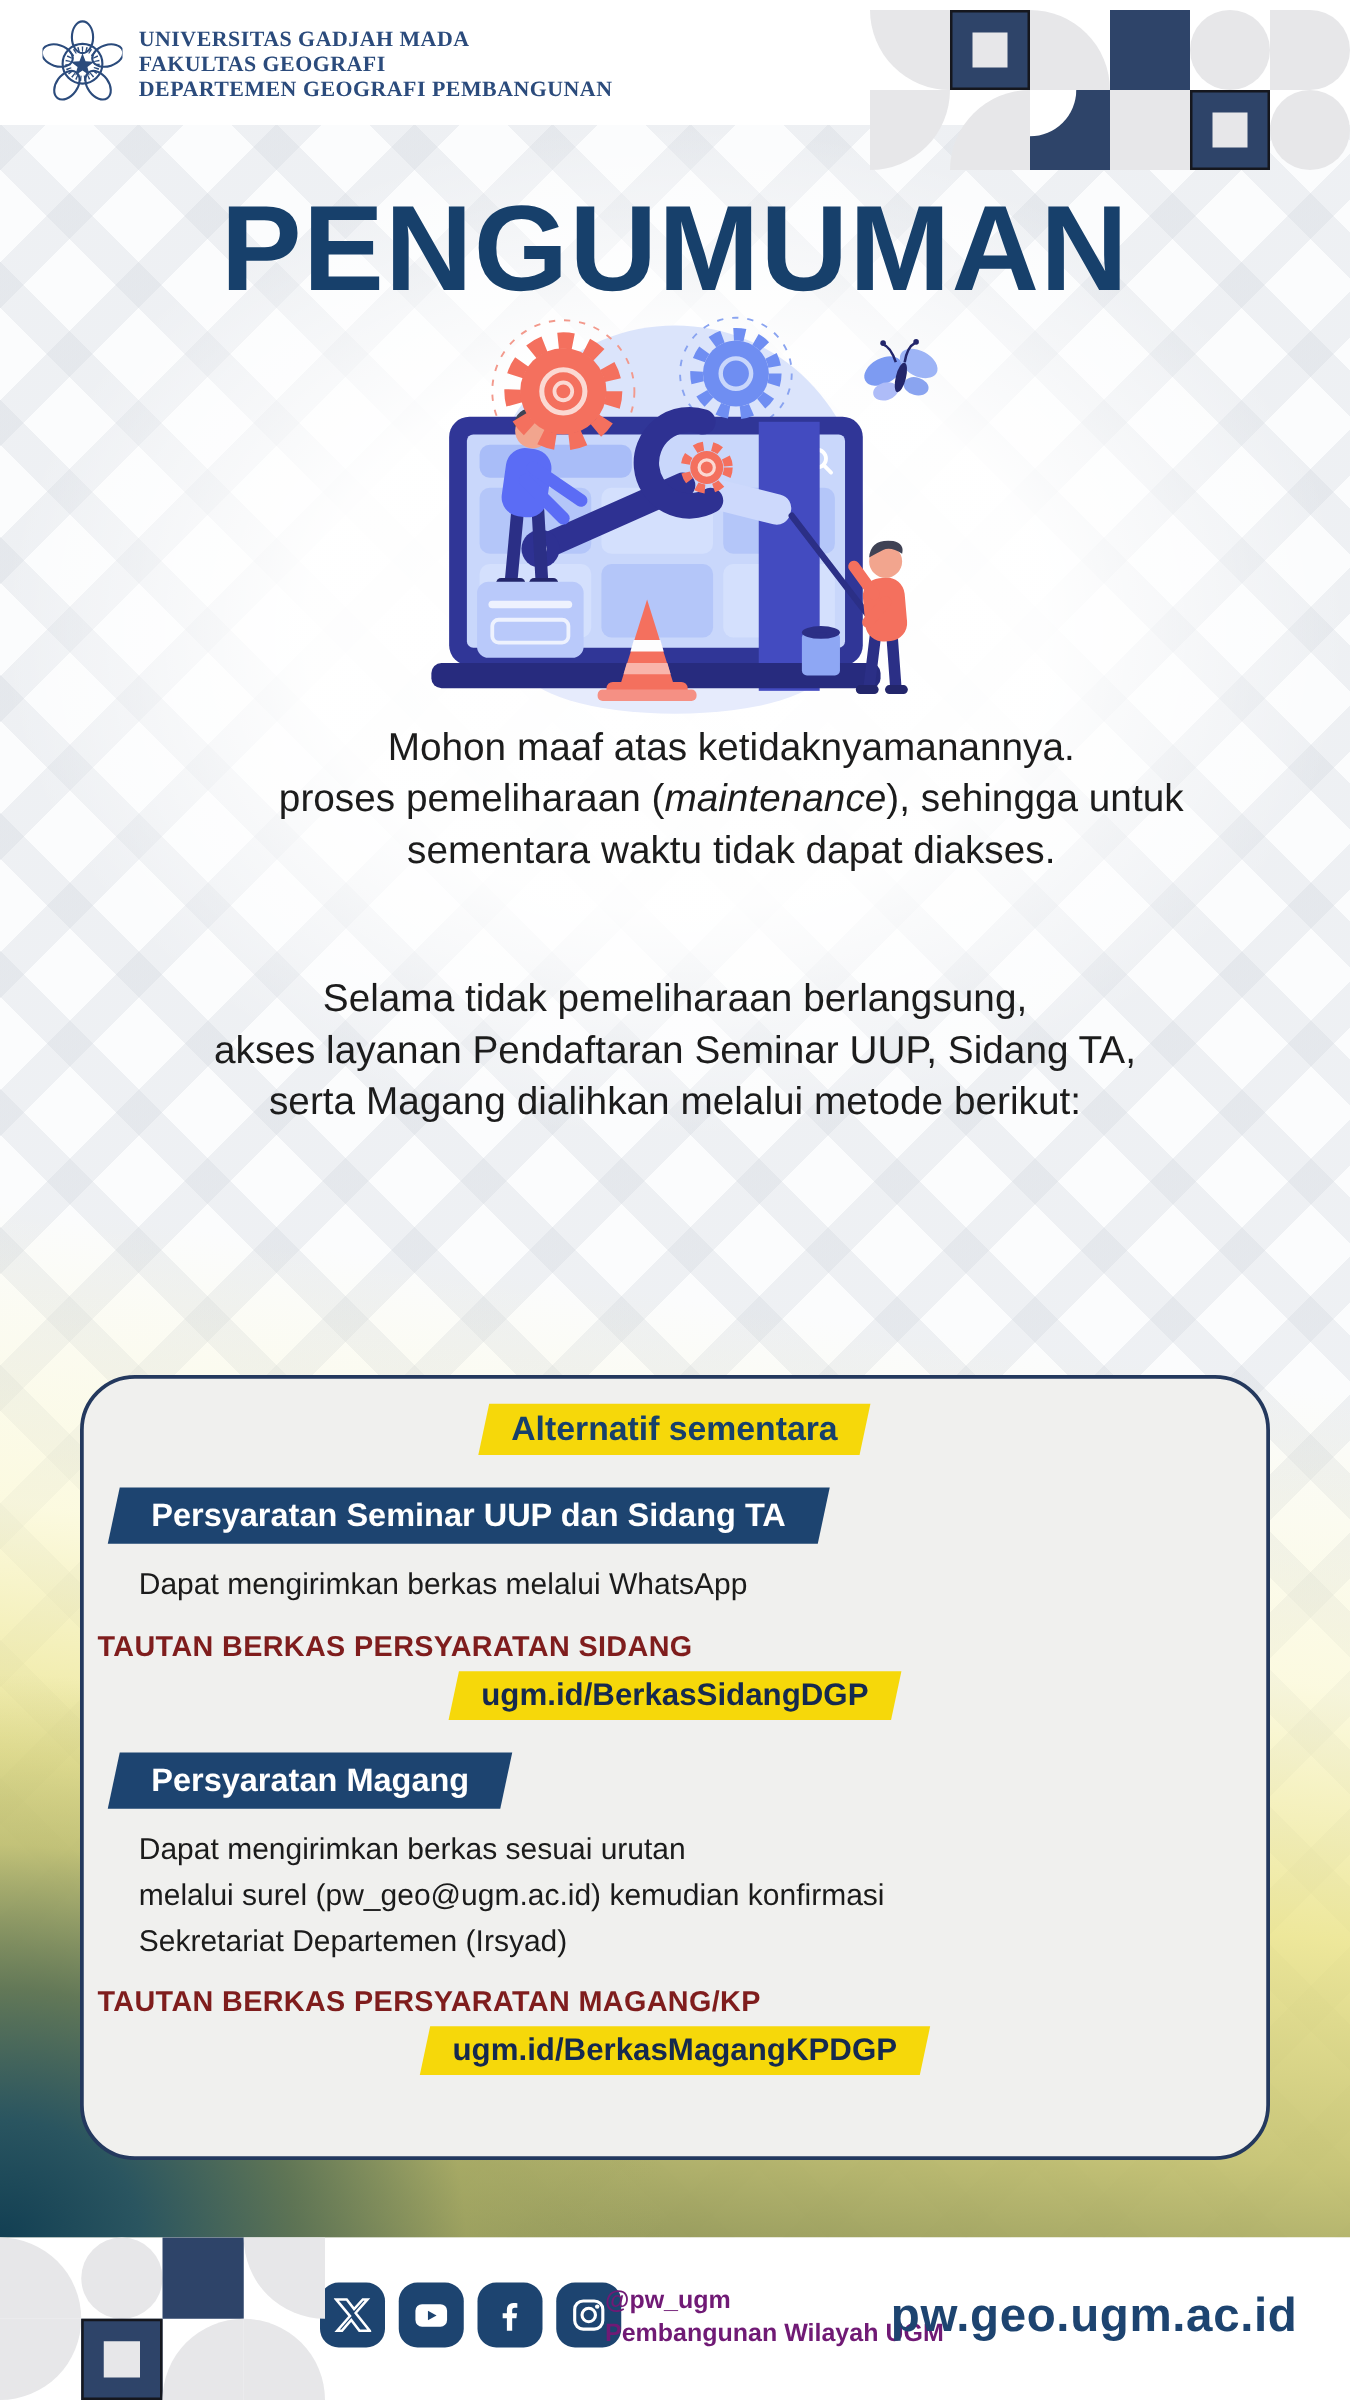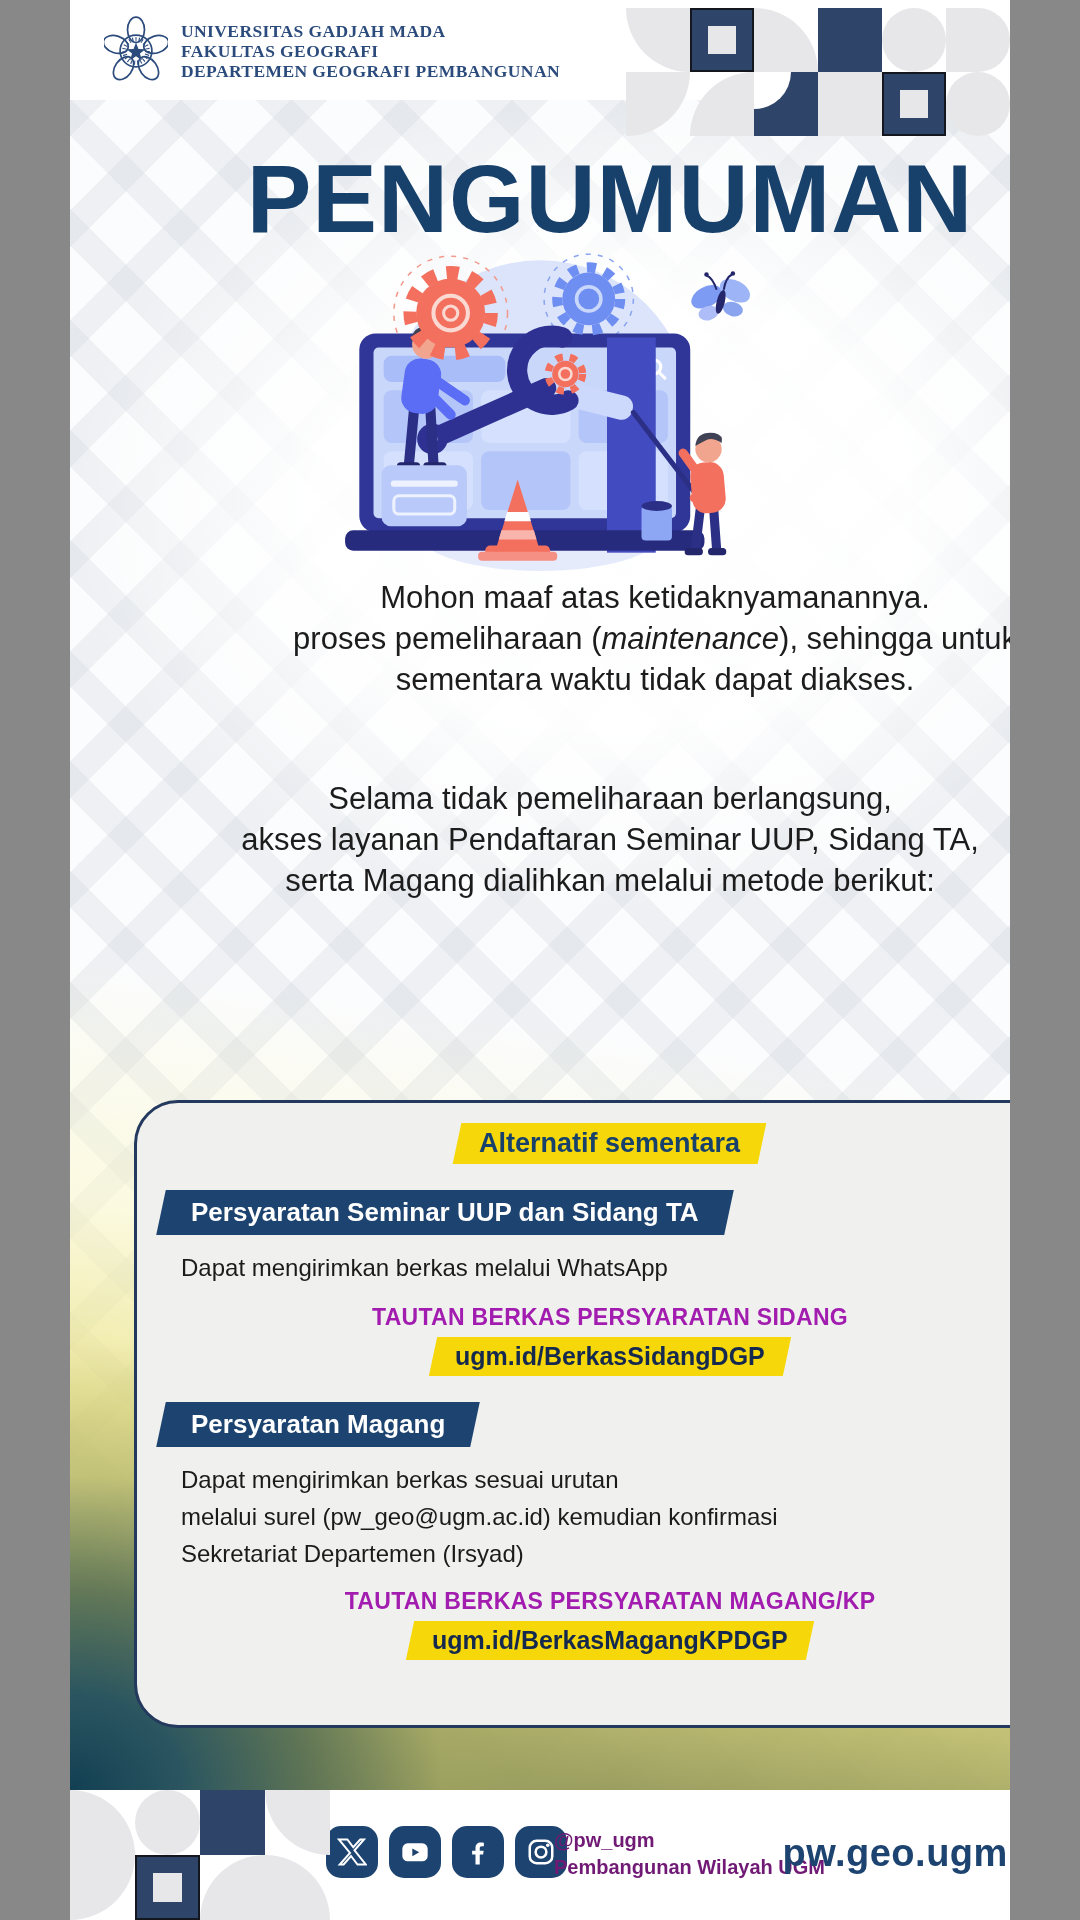--- a/index.html
+++ b/index.html
@@ -1,16 +1,16 @@
 <!DOCTYPE html>
 <html><head>
 <meta charset="utf-8">
 <style>
   html,body{margin:0;padding:0;background:#888;}
-  #page{position:relative;width:940px;height:1920px;overflow:hidden;background:#fff;
+  #page{position:relative;width:1080px;height:1920px;overflow:hidden;background:#fff;
         font-family:"Liberation Sans",sans-serif;margin:0 auto;}
 
   
   .header{position:absolute;top:0;left:0;width:1080px;height:100px;background:#fff;z-index:5;}
   .brand{position:absolute;left:34px;top:16px;display:flex;align-items:center;gap:13px;}
   .brand-text{font-family:"Liberation Serif",serif;color:#2b4b7c;font-size:17.5px;
               line-height:20px;font-weight:600;letter-spacing:.4px;}
 
   
   .deco-grid{display:grid;z-index:6;}
@@ -55,22 +55,22 @@
         background:#f0f0ee;border:3px solid #24395e;border-radius:44px;box-sizing:border-box;}
   .badge-wrap{text-align:center;margin-top:20px;}
   .chip{display:inline-block;background:#f6d80a;transform:skewX(-12deg);padding:5px 22px;}
   .chip>span{display:inline-block;transform:skewX(12deg);font-weight:800;}
   .badge>span{color:#17406b;font-size:27px;}
   .banner{display:inline-block;background:#1d4470;transform:skewX(-12deg);
           padding:7px 30px;margin:26px 0 0 24px;}
   .banner>span{display:inline-block;transform:skewX(12deg);color:#fff;font-weight:700;font-size:26px;}
   .section-body{margin:14px 0 0 44px;font-size:24px;line-height:37px;color:#1b1b1b;}
   .section-body b{font-weight:400;}
-  .link-label{text-align:center;margin-top:18px;font-weight:800;font-size:23px;
-              color:#a21caf;letter-spacing:.3px;}
+  .link-label{margin-top:18px;font-weight:800;font-size:23px;
+              color:#7f1d1d;letter-spacing:.3px;padding-left:11px;}
   .link-row{text-align:center;margin-top:6px;}
   .link-chip>span{color:#15294e;font-size:25px;}
 
   
   .footer{position:absolute;top:1790px;left:0;width:1080px;height:130px;background:#fff;z-index:4;}
   .socials{position:absolute;left:256px;top:36px;display:flex;gap:11px;}
   .social{width:52px;height:52px;border-radius:15px;background:#1d4470;
           display:flex;align-items:center;justify-content:center;}
   .social-text{position:absolute;left:484px;top:37px;color:#701a75;font-weight:700;
                font-size:20px;line-height:27px;}

